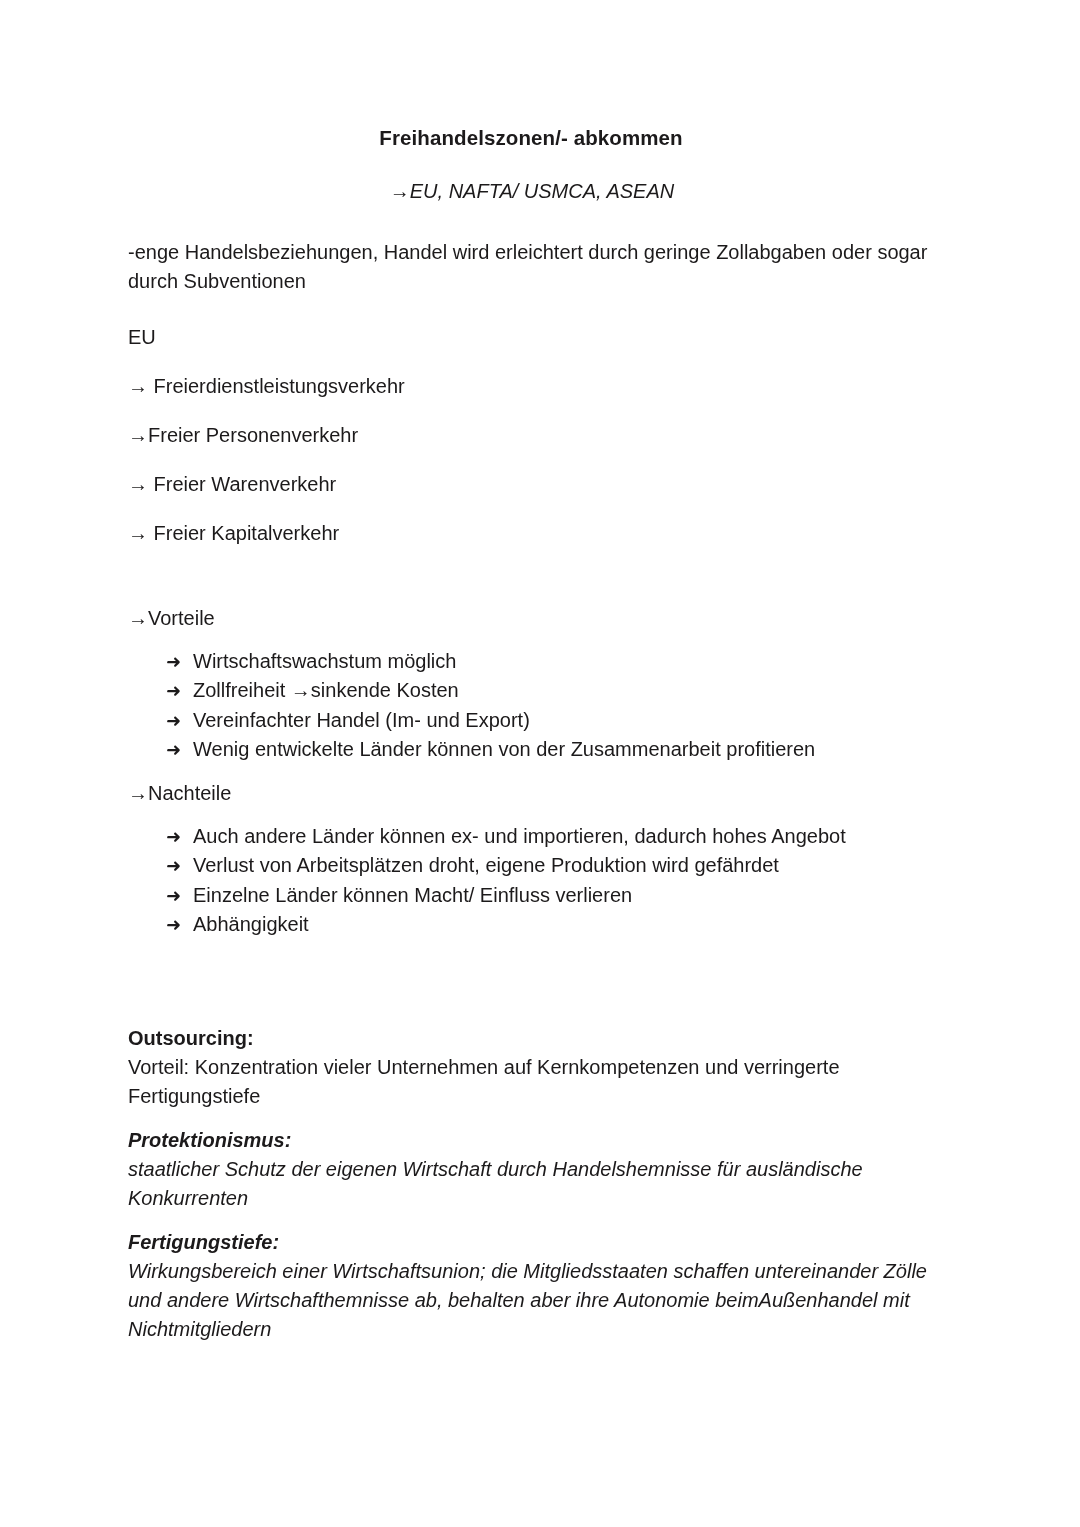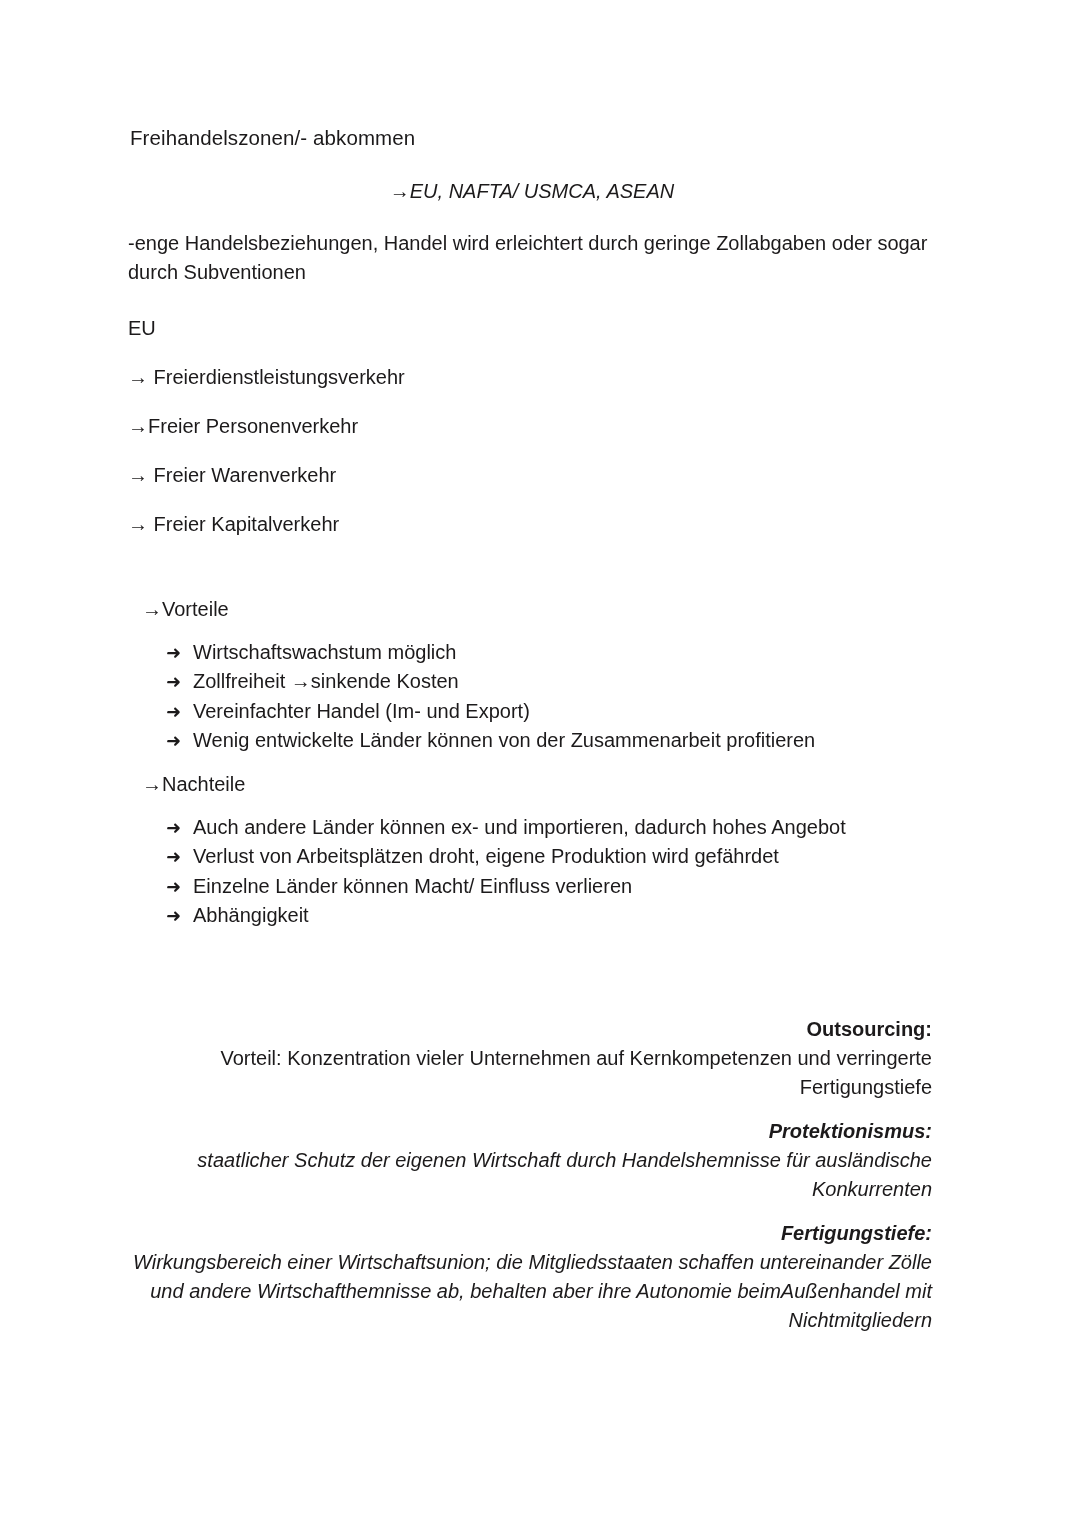--- a/index.html
+++ b/index.html
@@ -30,21 +30,22 @@
   .content {
     position: absolute;
     left: 128px;
     top: 126px;
     width: 804px;
   }
 
   
   .doc-title {
     font-size: 20.5px;
-    font-weight: normal;
+    font-weight: bold;
+    text-align: center;
     letter-spacing: 0.1px;
     line-height: 1.2;
     margin: 0 0 0 0;
     padding-left: 2px;
   }
 
   .subtitle {
     font-size: 20px;
     font-weight: normal;
     text-align: center;
@@ -55,42 +56,41 @@
   }
 
   
   .para {
     font-size: 20px;
     line-height: 29px;
     margin: 0;
   }
 
   .block-intro {
-    margin-top: 26px;
+    margin-top: 35px;
   }
 
   .block-eu {
     margin-top: 27px;
   }
 
   .block-vorteile-head {
     margin-top: 56px;
   }
 
   .block-nachteile-head {
     margin-top: 14px;
   }
 
   .block-definitions {
     margin-top: 84px;
   }
 
   .def-group {
     margin-top: 0;
-    text-align: right;
   }
   .def-group + .def-group {
     margin-top: 15px;
     font-style: italic;
   }
 
   .def-term {
     font-size: 20px;
     font-weight: bold;
     line-height: 29px;
@@ -106,21 +106,21 @@
   
   .arrow-line {
     font-size: 20px;
     line-height: 29px;
     white-space: pre-wrap;
   }
 
   .lead-arrow {
     font-size: 20px;
     line-height: 29px;
-    margin: 14px;
+    margin: 0;
     white-space: pre;
   }
 
   ul.bullets {
     list-style: none;
     margin: 14px 0 0 0;
     padding: 0;
   }
 
   ul.bullets li {

